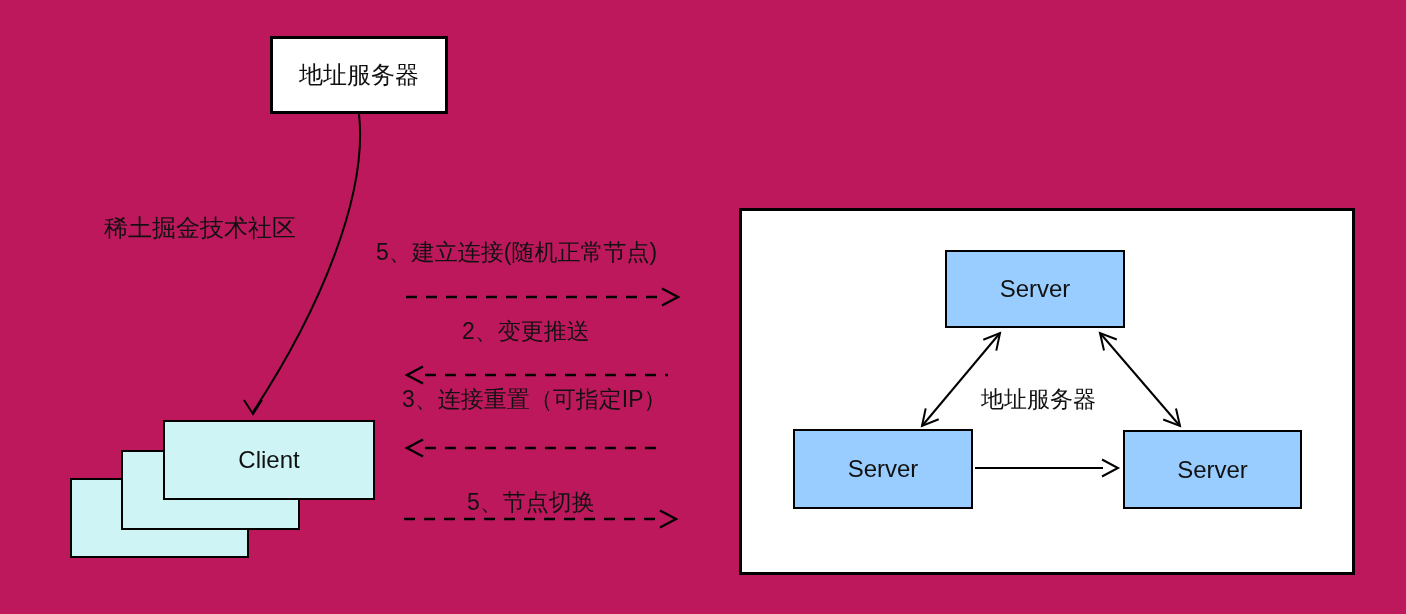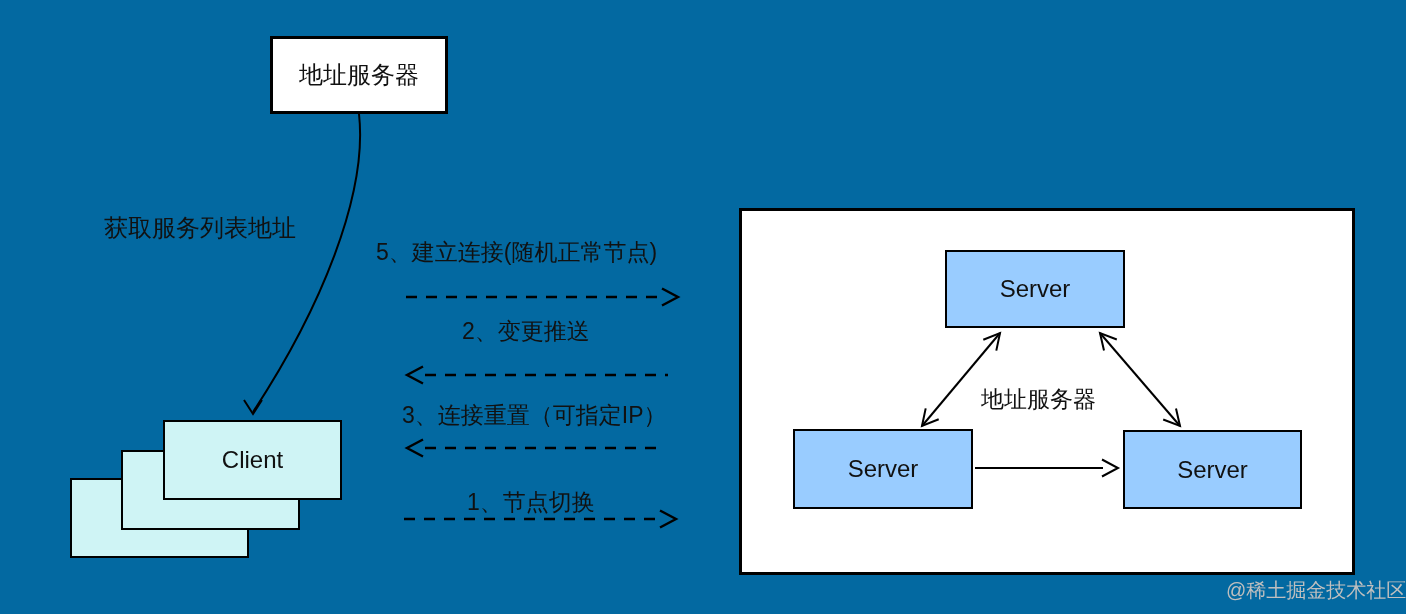--- a/index.html
+++ b/index.html
@@ -5,21 +5,21 @@
   html, body {
     margin: 0;
     padding: 0;
     background: #ffffff;
     font-family: "Liberation Sans", sans-serif;
   }
   .canvas {
     position: relative;
     width: 1406px;
     height: 614px;
-    background: #0369a1;
+    background: #be185d;
     overflow: hidden;
     color: #111111;
   }
   .box {
     position: absolute;
     box-sizing: border-box;
     display: flex;
     align-items: center;
     justify-content: center;
     font-size: 24px;
@@ -29,21 +29,21 @@
     left: 270px; top: 36px; width: 178px; height: 78px;
     background: #ffffff;
     border: 3px solid #000000;
   }
   .client-box {
     background: #cff4f5;
     border: 2.5px solid #000000;
   }
   .client-back   { left: 70px;  top: 478px; width: 179px; height: 80px; z-index: 1; }
   .client-middle { left: 121px; top: 450px; width: 179px; height: 80px; z-index: 2; }
-  .client-front  { left: 163px; top: 420px; width: 179px; height: 80px; z-index: 3; }
+  .client-front  { left: 163px; top: 420px; width: 212px; height: 80px; z-index: 3; }
   .panel {
     position: absolute;
     left: 739px; top: 208px; width: 616px; height: 367px;
     box-sizing: border-box;
     background: #ffffff;
     border: 3px solid #000000;
   }
   .server-box {
     background: #99ccff;
     border: 2.5px solid #000000;
@@ -56,21 +56,21 @@
   .lbl {
     position: absolute;
     white-space: nowrap;
     font-size: 23px;
     color: #111111;
     z-index: 6;
   }
   .lbl-getlist { left: 104px; top: 212px; font-size: 24px; }
   .lbl-i1 { left: 376px; top: 237px; }
   .lbl-i2 { left: 462px; top: 316px; }
-  .lbl-i3 { left: 402px; top: 400px; }
+  .lbl-i3 { left: 402px; top: 384px; }
   .lbl-i4 { left: 467px; top: 487px; }
   .lbl-sync { left: 981px; top: 384px; }
   .watermark {
     position: absolute;
     left: 1226px; top: 577px;
     font-size: 20px;
     color: #bfbfbf;
     white-space: nowrap;
     z-index: 7;
   }
@@ -148,23 +148,22 @@
       <path d="M1104,350.5 L1100,333 L1116.8,339.5" fill="none" stroke="#000" stroke-width="2"></path>
       <path d="M1176,408.5 L1180,426 L1163.2,419.5" fill="none" stroke="#000" stroke-width="2"></path>
     </g>
 
     <g>
       <path d="M975,468 L1103,468" fill="none" stroke="#000" stroke-width="2"></path>
       <path d="M1102,459.5 L1118,468 L1102,476.5" fill="none" stroke="#000" stroke-width="2"></path>
     </g>
   </svg>
 
-  <div class="lbl lbl-getlist">获取服务列表地址</div>
+  <div class="lbl lbl-getlist">稀土掘金技术社区</div>
 
   <div class="lbl lbl-i1">5、建立连接(随机正常节点)</div>
   <div class="lbl lbl-i2">2、变更推送</div>
   <div class="lbl lbl-i3">3、连接重置（可指定IP）</div>
-  <div class="lbl lbl-i4">1、节点切换</div>
+  <div class="lbl lbl-i4">5、节点切换</div>
 
   <div class="lbl lbl-sync">地址服务器</div>
 
-  <div class="watermark">@稀土掘金技术社区</div>
 </div>
 
 </body></html>

